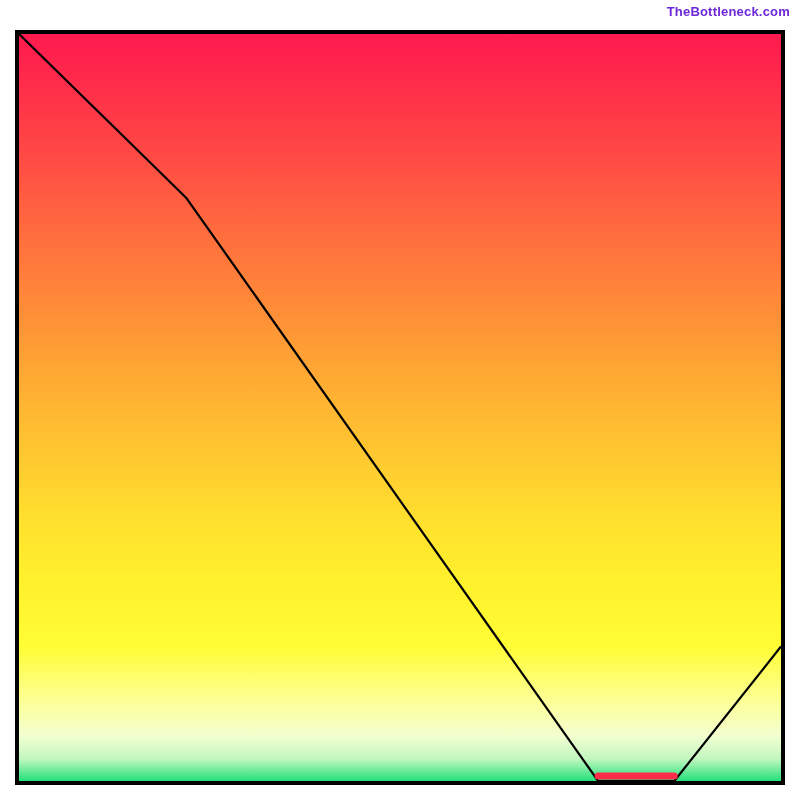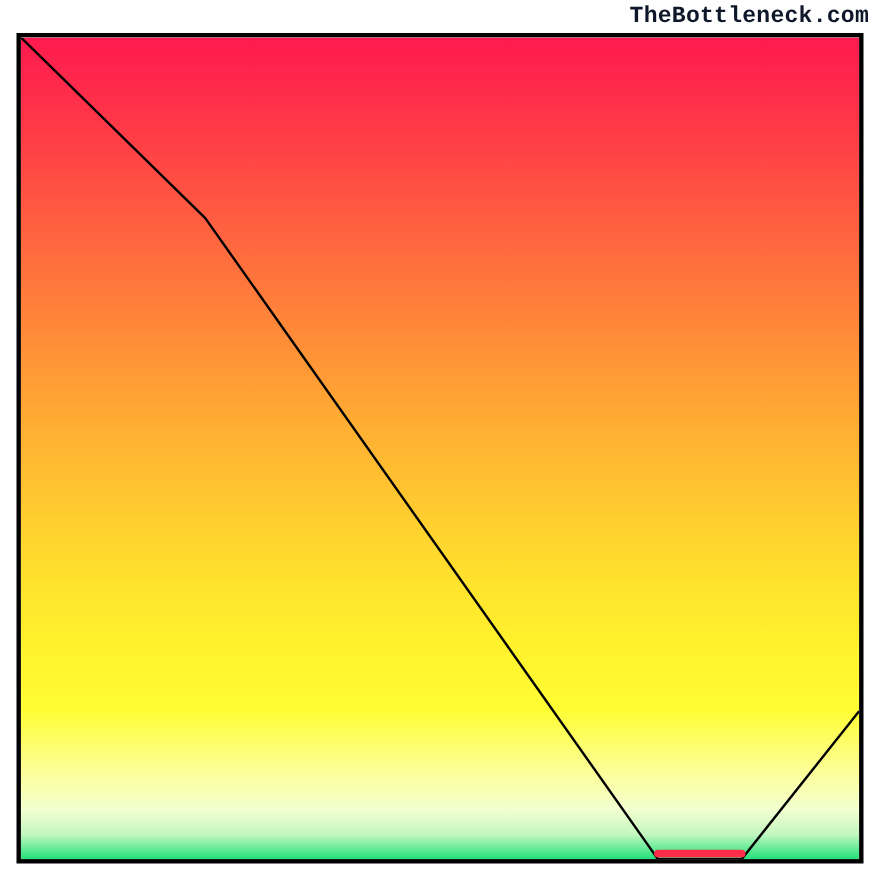--- a/index.html
+++ b/index.html
@@ -6,24 +6,24 @@
   html, body { width: 800px; height: 800px; overflow: hidden; background: #fff; }
   .container {
     position: relative;
     width: 800px;
     height: 800px;
   }
   .attribution {
     position: absolute;
     top: 4px;
     right: 10px;
-    font-family: Liberation Mono, monospace;
-    font-size: 21px;
+    font-family: Liberation Sans, sans-serif;
+    font-size: 13px;
     font-weight: bold;
-    color: #0f172a;
+    color: #6d28d9;
     letter-spacing: 0.2px;
   }
   .plot-frame {
     position: absolute;
     left: 15px;
     top: 30px;
     width: 770px;
     height: 755px;
     border: 4px solid #000;
     overflow: hidden;

